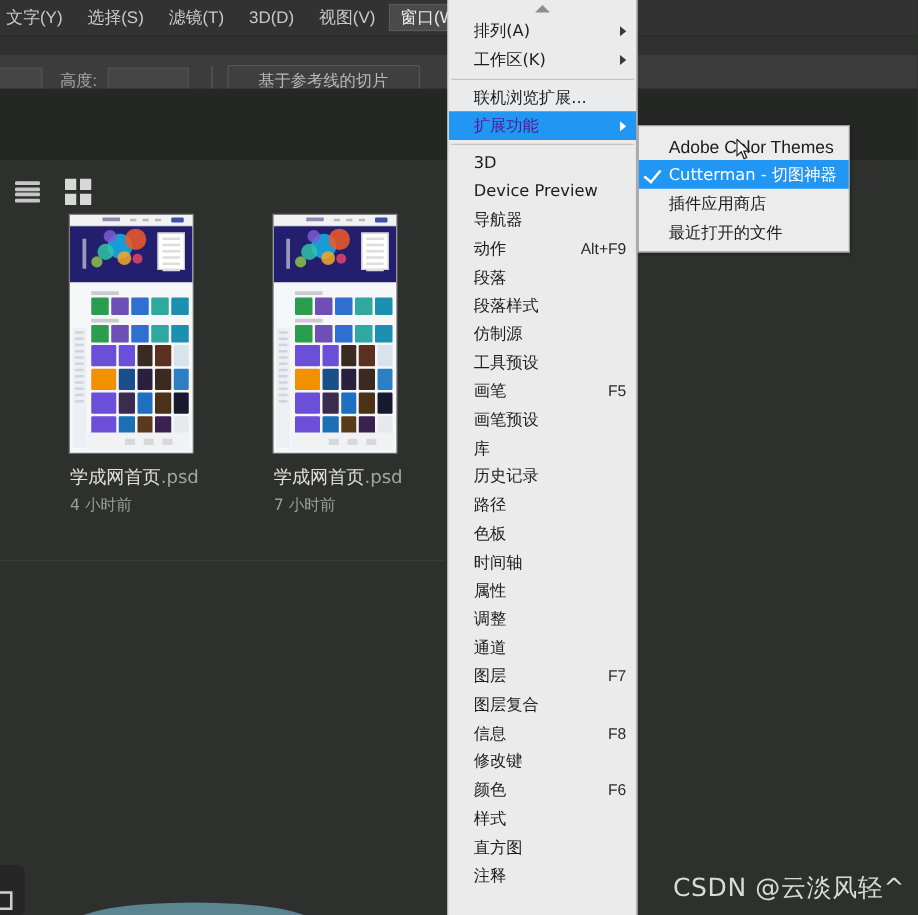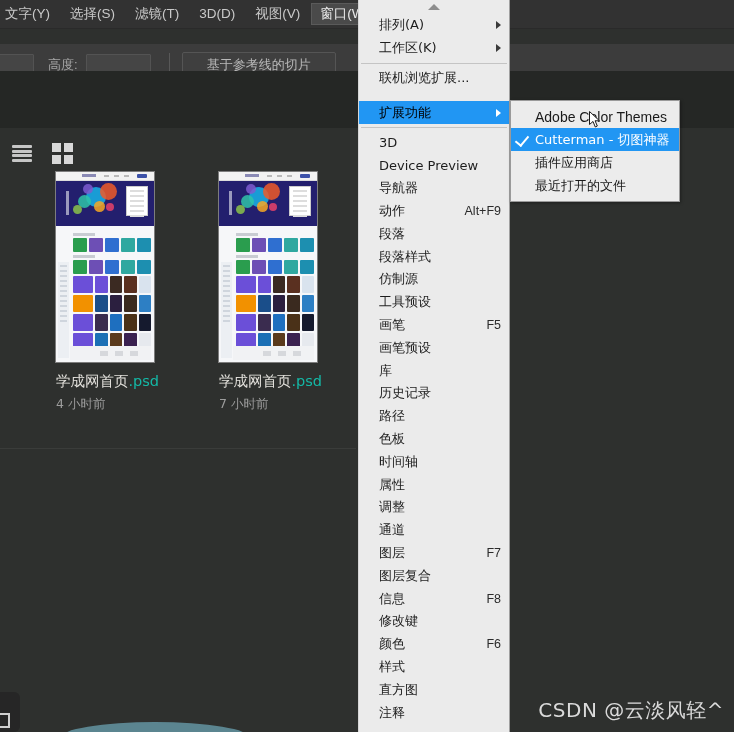--- a/index.html
+++ b/index.html
@@ -79,21 +79,21 @@
   .sidecol i{display:block;height:2px;margin:3px 2px 0;background:#cfd5dd;}
   .rowm{display:grid;grid-template-columns:20px repeat(4,1fr);gap:2px;margin:0 0 2px 14px;}
   .cardm{height:17px;border-radius:1px;}
   .footerT{position:absolute;left:14px;right:3px;bottom:3px;height:14px;background:#f1f2f4;}
   .footerT i{position:absolute;top:5px;width:8px;height:5px;background:#d6d8dc;}
 
   .fname{
     color:#e3e1dc;font-size:14.5px;margin-top:10px;white-space:nowrap;
     font-family:"DejaVu Sans",sans-serif;
   }
-  .fname .ext{color:#14b8a6;margin-top:44px;}
+  .fname .ext{color:#a3a3a3;margin-top:44px;}
   .fdate{color:#9d9d9d;font-size:12.5px;margin-top:5px;font-family:"DejaVu Sans",sans-serif;}
 
   .taskchip{
     position:absolute;left:-10px;bottom:0;width:30px;height:40px;
     background:#262626;border-radius:6px;
   }
   .taskchip .g{
     position:absolute;left:5px;bottom:4px;width:11px;height:11px;
     border:2px solid #cfcfcf;
   }
@@ -122,21 +122,21 @@
     height:22.8px;display:flex;align-items:center;position:relative;
     padding-left:20px;padding-right:8px;box-sizing:border-box;white-space:nowrap;
     font-family:"DejaVu Sans",sans-serif;
   }
   .mi .lbl{flex:1;}
   .mi .sc{color:#2b2b2b;font-size:12.5px;font-family:"Liberation Sans",sans-serif;}
   .mi .caret{
     width:0;height:0;border-top:4px solid transparent;border-bottom:4px solid transparent;
     border-left:5px solid #3a3a3a;margin-left:6px;
   }
-  .mi.sel{background:#2196f3;color:#000000;margin-top:12px;}
+  .mi.sel{background:#2196f3;color:#4c1d95;}
   .mi.sel .caret{border-left-color:#fff;}
   .msep{height:1px;background:#c4c4c4;margin:3px 2px;}
 
   
   .submenu{
     position:absolute;left:510px;top:100px;width:170px;
     background:#ececec;border:1px solid #9a9a9a;
     box-shadow:1px 1px 3px rgba(0,0,0,.35);box-sizing:border-box;padding:4px 0;
   }
   .si{

